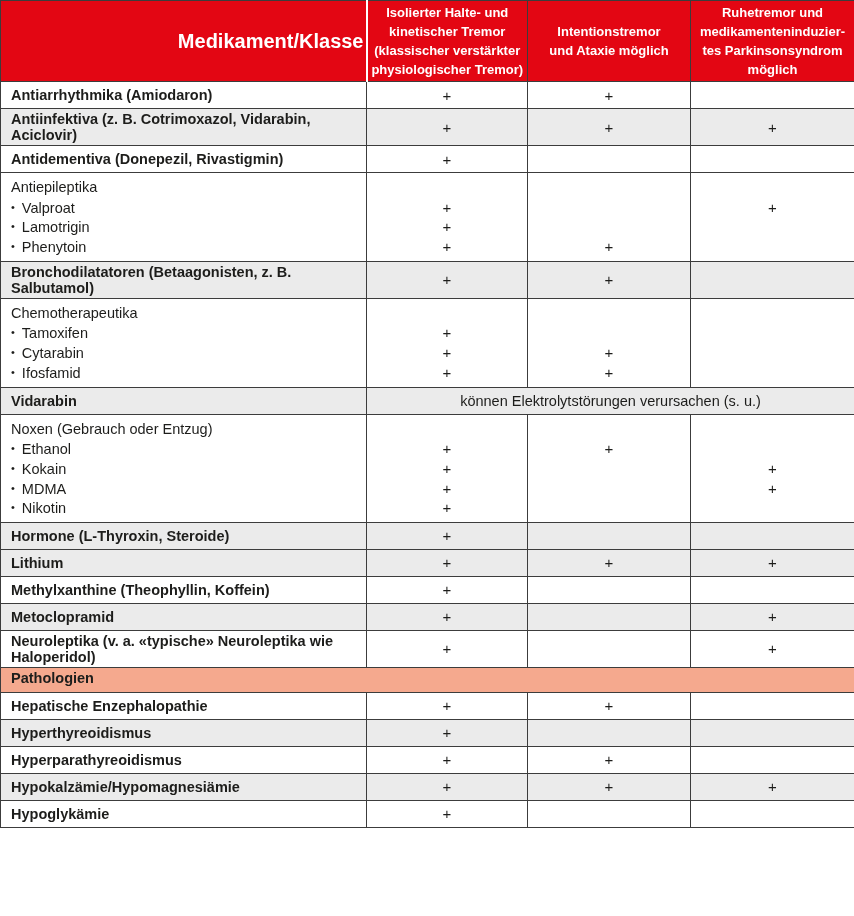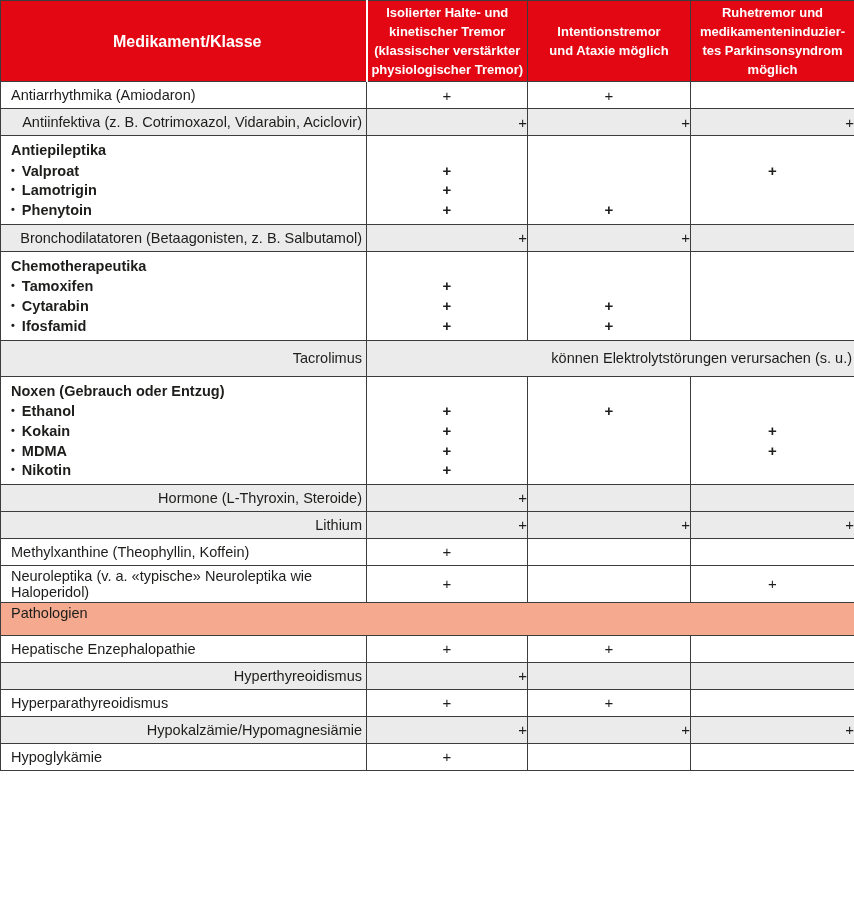--- a/index.html
+++ b/index.html
@@ -24,50 +24,50 @@
     overflow:hidden;
   }
   thead th{
     background:var(--red);color:#fff;font-weight:bold;
     height:74px;vertical-align:middle;
     font-size:13px;line-height:19px;
     white-space:pre-line;text-align:center;
     padding:2px;border-bottom:1px solid #7c1212;
   }
   thead th.c1{
-    text-align:center;padding-left:10px;font-size:16px;
+    text-align:right;padding-left:10px;font-size:20px;
     border-right:2px solid #fff;
     margin-left:33px;
   }
   thead th + th{border-left:2px solid #fff;border-right:2px solid #fff;}
   thead th:last-child{border-right:1px solid var(--border);}
   tbody td{background:#fff;}
-  tr.shade td{background:var(--shade);text-align:right;}
+  tr.shade td{background:var(--shade);}
   td.label{
     height:27px;padding:2px 4px 2px 10px;
-    font-size:14.5px;vertical-align:middle;
+    font-size:14.5px;vertical-align:middle;font-weight:bold;
   }
   td.mark{
     text-align:center;font-size:15px;vertical-align:middle;
     padding:0;
   }
   td.glabel, td.gmarks{
     vertical-align:top;padding-top:5px;padding-bottom:4px;
   }
   td.glabel{padding-left:10px;padding-right:4px;font-size:14.5px;}
   td.gmarks{text-align:center;font-size:15px;}
-  .gline{height:19.7px;line-height:19.7px;white-space:nowrap;font-weight:bold;}
+  .gline{height:19.7px;line-height:19.7px;white-space:nowrap;}
   .bullet{font-size:11px;margin-right:7px;vertical-align:2px;}
   td.span-note{
-    text-align:center;font-size:14.5px;height:36px;vertical-align:middle;
+    text-align:center;font-size:14.5px;height:27px;vertical-align:middle;
     padding:2px;
   }
   tr.section td{
-    background:var(--salmon);font-weight:normal;font-size:14.5px;
-    height:24px;padding:2px 4px 14px 10px;vertical-align:middle;
+    background:var(--salmon);font-weight:bold;font-size:14.5px;
+    height:24px;padding:2px 4px 6px 10px;vertical-align:middle;
   }
 </style>
 </head>
 <body>
 
 <div class="page">
   <table class="tremor">
     <colgroup>
       <col style="width:366px">
         <col style="width:161px">
@@ -96,20 +96,26 @@
     <td class="mark">+</td>
     <td class="mark"></td>
   </tr>
         <tr class="shade">
     <td class="label">Antiinfektiva (z. B. Cotrimoxazol, Vidarabin, Aciclovir)</td>
     <td class="mark">+</td>
     <td class="mark">+</td>
     <td class="mark">+</td>
   </tr>
         <tr>
+    <td class="label">Antidementiva (Donepezil, Rivastigmin)</td>
+    <td class="mark">+</td>
+    <td class="mark"></td>
+    <td class="mark"></td>
+  </tr>
+        <tr>
     <td class="glabel">
             <div class="gline gtitle">Antiepileptika</div>
             <div class="gline gitem"><span class="bullet">•</span><span>Valproat</span></div>
             <div class="gline gitem"><span class="bullet">•</span><span>Lamotrigin</span></div>
             <div class="gline gitem"><span class="bullet">•</span><span>Phenytoin</span></div>
           </td>
     <td class="gmarks">
             <div class="gline gmark"></div>
             <div class="gline gmark">+</div>
             <div class="gline gmark">+</div>
@@ -154,21 +160,21 @@
             <div class="gline gmark">+</div>
           </td>
     <td class="gmarks">
             <div class="gline gmark"></div>
             <div class="gline gmark"></div>
             <div class="gline gmark"></div>
             <div class="gline gmark"></div>
           </td>
   </tr>
         <tr class="shade">
-    <td class="label">Tacrolimus</td>
+    <td class="label">Vidarabin</td>
     <td class="span-note" colspan="3">können Elektrolytstörungen verursachen (s. u.)</td>
   </tr>
         <tr>
     <td class="glabel">
             <div class="gline gtitle">Noxen (Gebrauch oder Entzug)</div>
             <div class="gline gitem"><span class="bullet">•</span><span>Ethanol</span></div>
             <div class="gline gitem"><span class="bullet">•</span><span>Kokain</span></div>
             <div class="gline gitem"><span class="bullet">•</span><span>MDMA</span></div>
             <div class="gline gitem"><span class="bullet">•</span><span>Nikotin</span></div>
           </td>
@@ -205,20 +211,26 @@
     <td class="mark">+</td>
     <td class="mark">+</td>
     <td class="mark">+</td>
   </tr>
         <tr>
     <td class="label">Methylxanthine (Theophyllin, Koffein)</td>
     <td class="mark">+</td>
     <td class="mark"></td>
     <td class="mark"></td>
   </tr>
+        <tr class="shade">
+    <td class="label">Metoclopramid</td>
+    <td class="mark">+</td>
+    <td class="mark"></td>
+    <td class="mark">+</td>
+  </tr>
         <tr>
     <td class="label">Neuroleptika (v. a. «typische» Neuroleptika wie Haloperidol)</td>
     <td class="mark">+</td>
     <td class="mark"></td>
     <td class="mark">+</td>
   </tr>
         <tr class="section">
     <td colspan="4">Pathologien</td>
   </tr>
         <tr>

